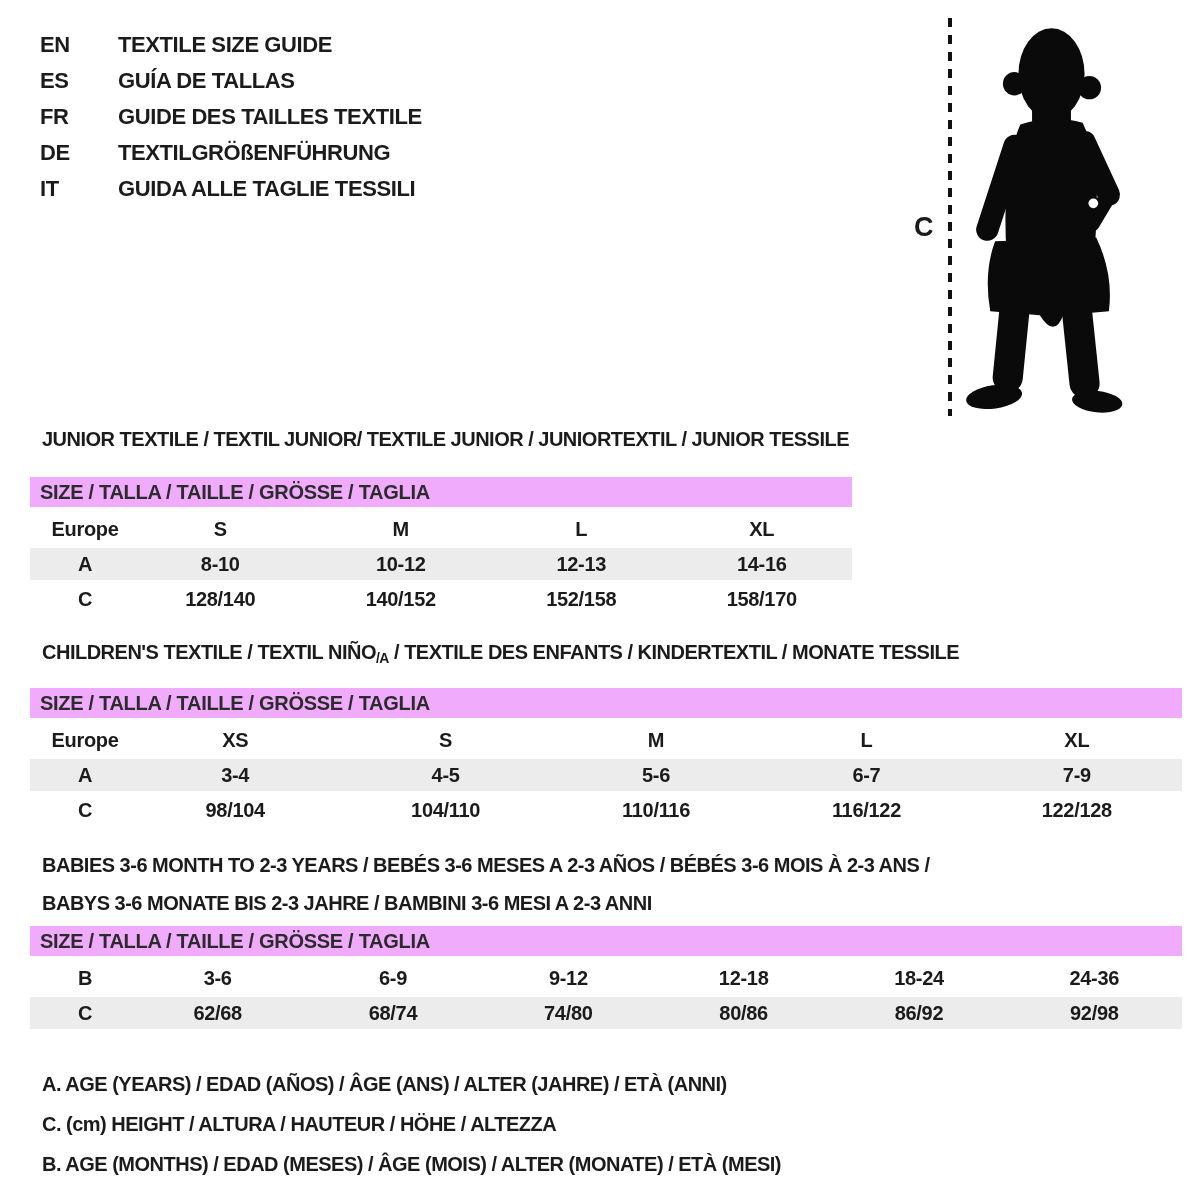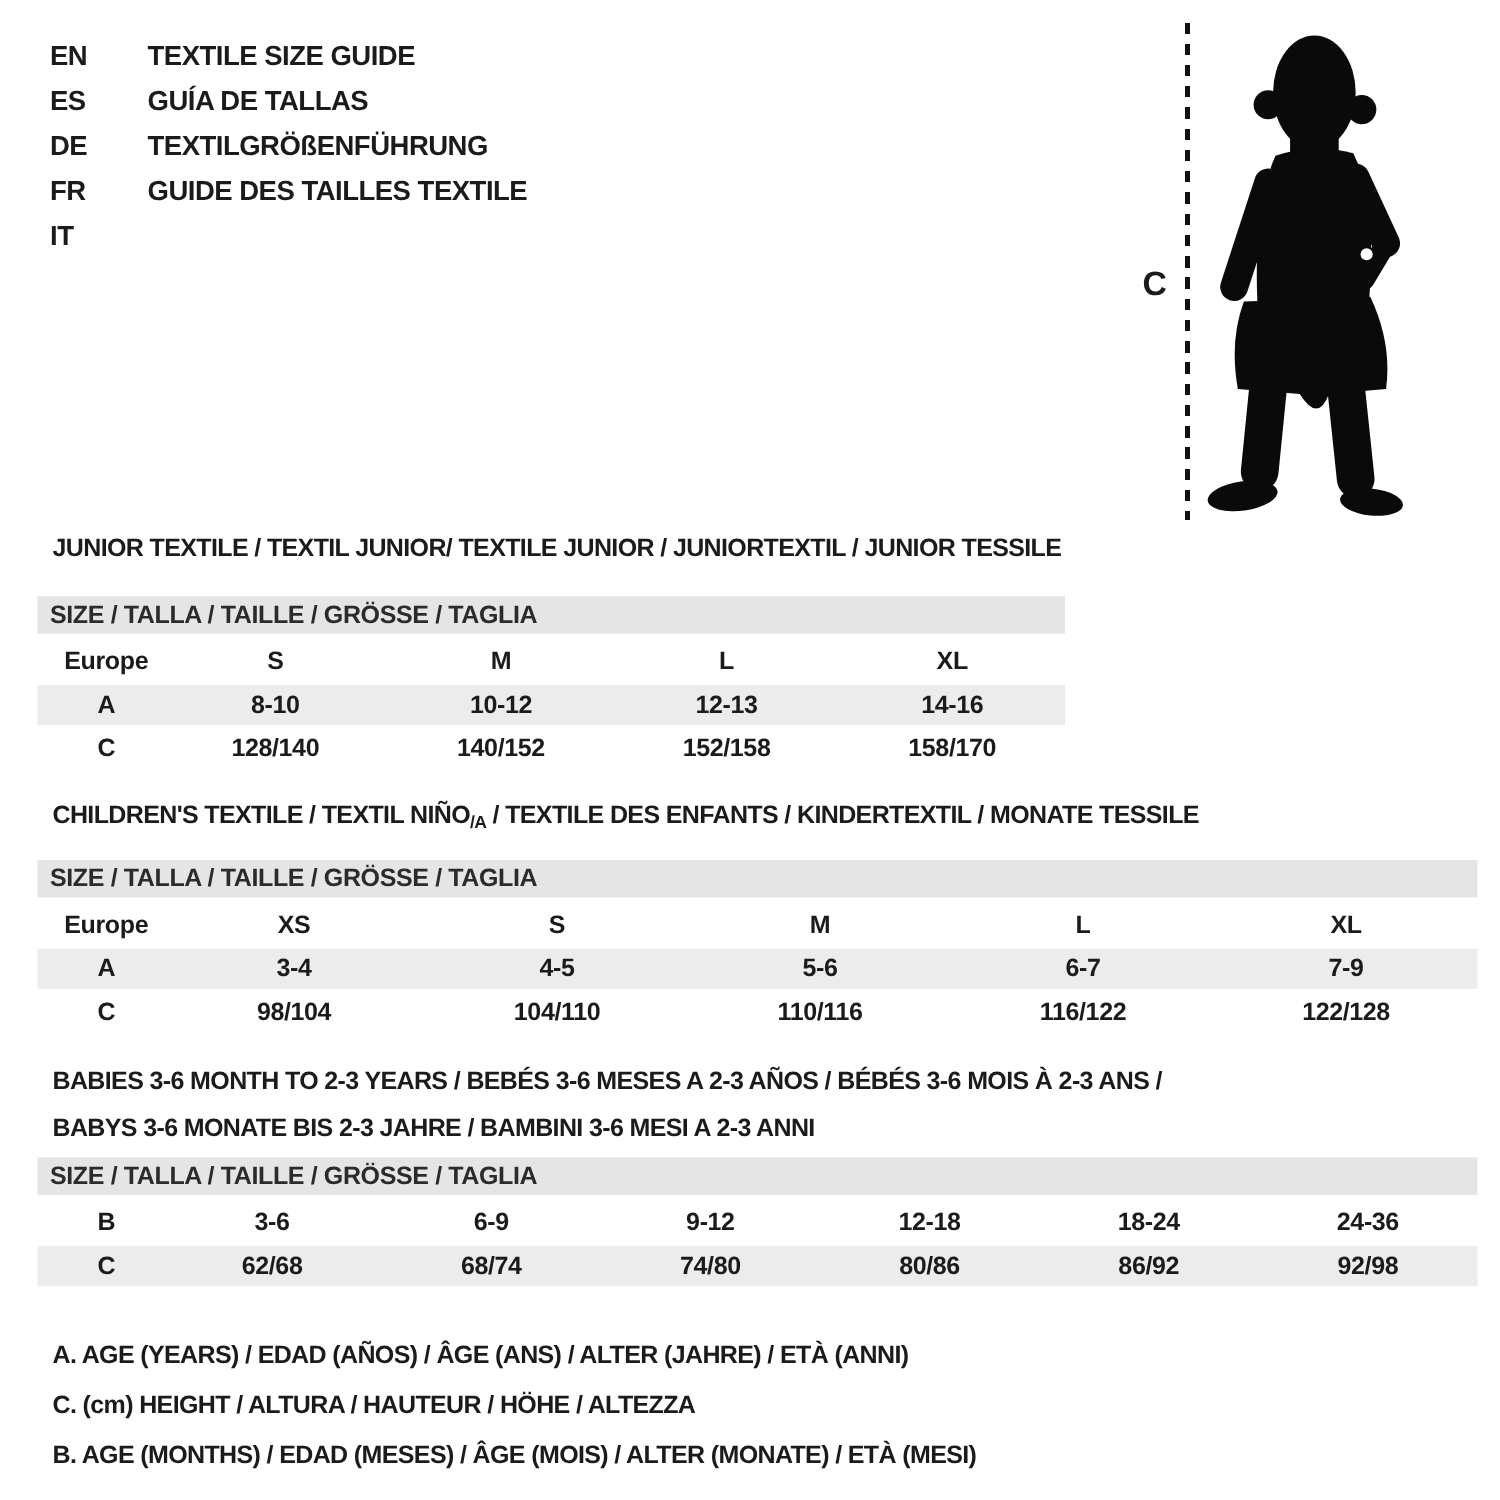--- a/index.html
+++ b/index.html
@@ -19,21 +19,21 @@
     background:repeating-linear-gradient(to bottom,#111 0 9px,transparent 9px 17px);
   }
   .measure-label{position:absolute;left:14px;top:198px;font-weight:bold;font-size:27px;}
   .baby-svg{position:absolute;left:64px;top:2px;}
   
   .section-title{position:absolute;left:42px;font-weight:bold;font-size:20px;letter-spacing:-0.5px;white-space:nowrap;}
   .title-sub{font-size:14px;vertical-align:-4px;letter-spacing:-0.5px;}
   .babies-title div{line-height:38px;}
   
   .size-table{position:absolute;left:30px;font-weight:bold;font-size:20px;letter-spacing:-0.3px;}
-  .thead{height:30px;background:#e5e5e5;display:flex;align-items:center;padding-left:10px;margin-bottom:6px;color:#2b2b2b;}
+  .thead{height:30px;background:#f0abfc;display:flex;align-items:center;padding-left:10px;margin-bottom:6px;color:#2b2b2b;}
   .trow{display:flex;height:32px;align-items:center;margin-bottom:3px;}
   .trow.shade{background:#ececec;}
   .tlabel{width:100px;padding-left:10px;flex:0 0 auto;box-sizing:border-box;text-align:center;}
   .tcell{flex:1;text-align:center;}
   
   .legend{position:absolute;left:42px;top:1064px;font-weight:bold;font-size:20px;letter-spacing:-0.5px;line-height:40px;}
   .legend div{white-space:nowrap;}
 </style>
 </head>
 <body>
@@ -43,29 +43,30 @@
   <div class="langs">
     <div class="lang-row">
       <span class="lang-code">EN</span>
       <span class="lang-label">TEXTILE SIZE GUIDE</span>
     </div>
     <div class="lang-row">
       <span class="lang-code">ES</span>
       <span class="lang-label">GUÍA DE TALLAS</span>
     </div>
     <div class="lang-row">
+      <span class="lang-code">FR</span>
+      <span class="lang-label">GUIDE DES TAILLES TEXTILE</span>
+    </div>
+    <div class="lang-row">
       <span class="lang-code">DE</span>
       <span class="lang-label">TEXTILGRÖßENFÜHRUNG</span>
     </div>
     <div class="lang-row">
-      <span class="lang-code">FR</span>
-      <span class="lang-label">GUIDE DES TAILLES TEXTILE</span>
-    </div>
-    <div class="lang-row">
       <span class="lang-code">IT</span>
+      <span class="lang-label">GUIDA ALLE TAGLIE TESSILI</span>
     </div>
   </div>
 
   <div class="figure">
     <div class="measure-line"></div>
     <div class="measure-label">C</div>
     <svg class="baby-svg" viewBox="0 0 180 400" width="175" height="400" aria-hidden="true">
       <g fill="#0a0a0a" stroke="none">
         <circle cx="52" cy="64" r="12"></circle>
         <circle cx="129" cy="68" r="12"></circle>

